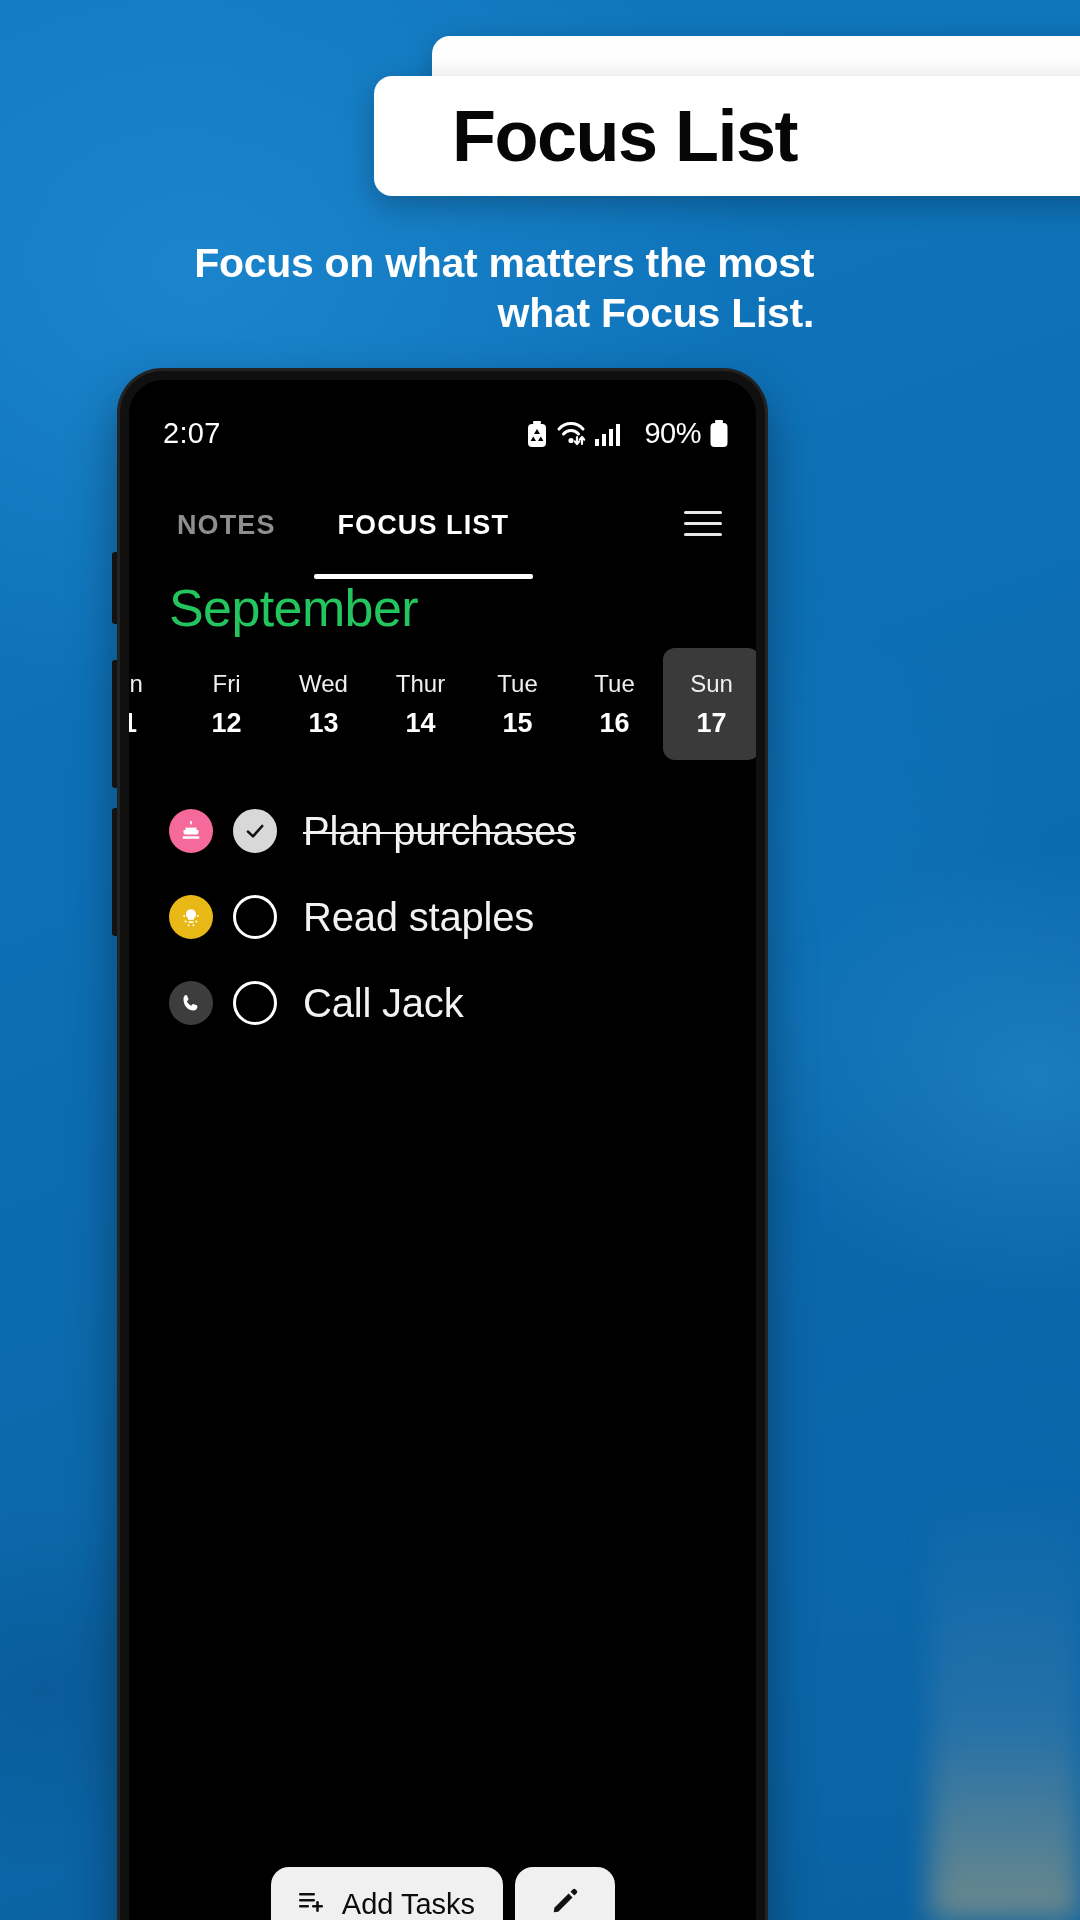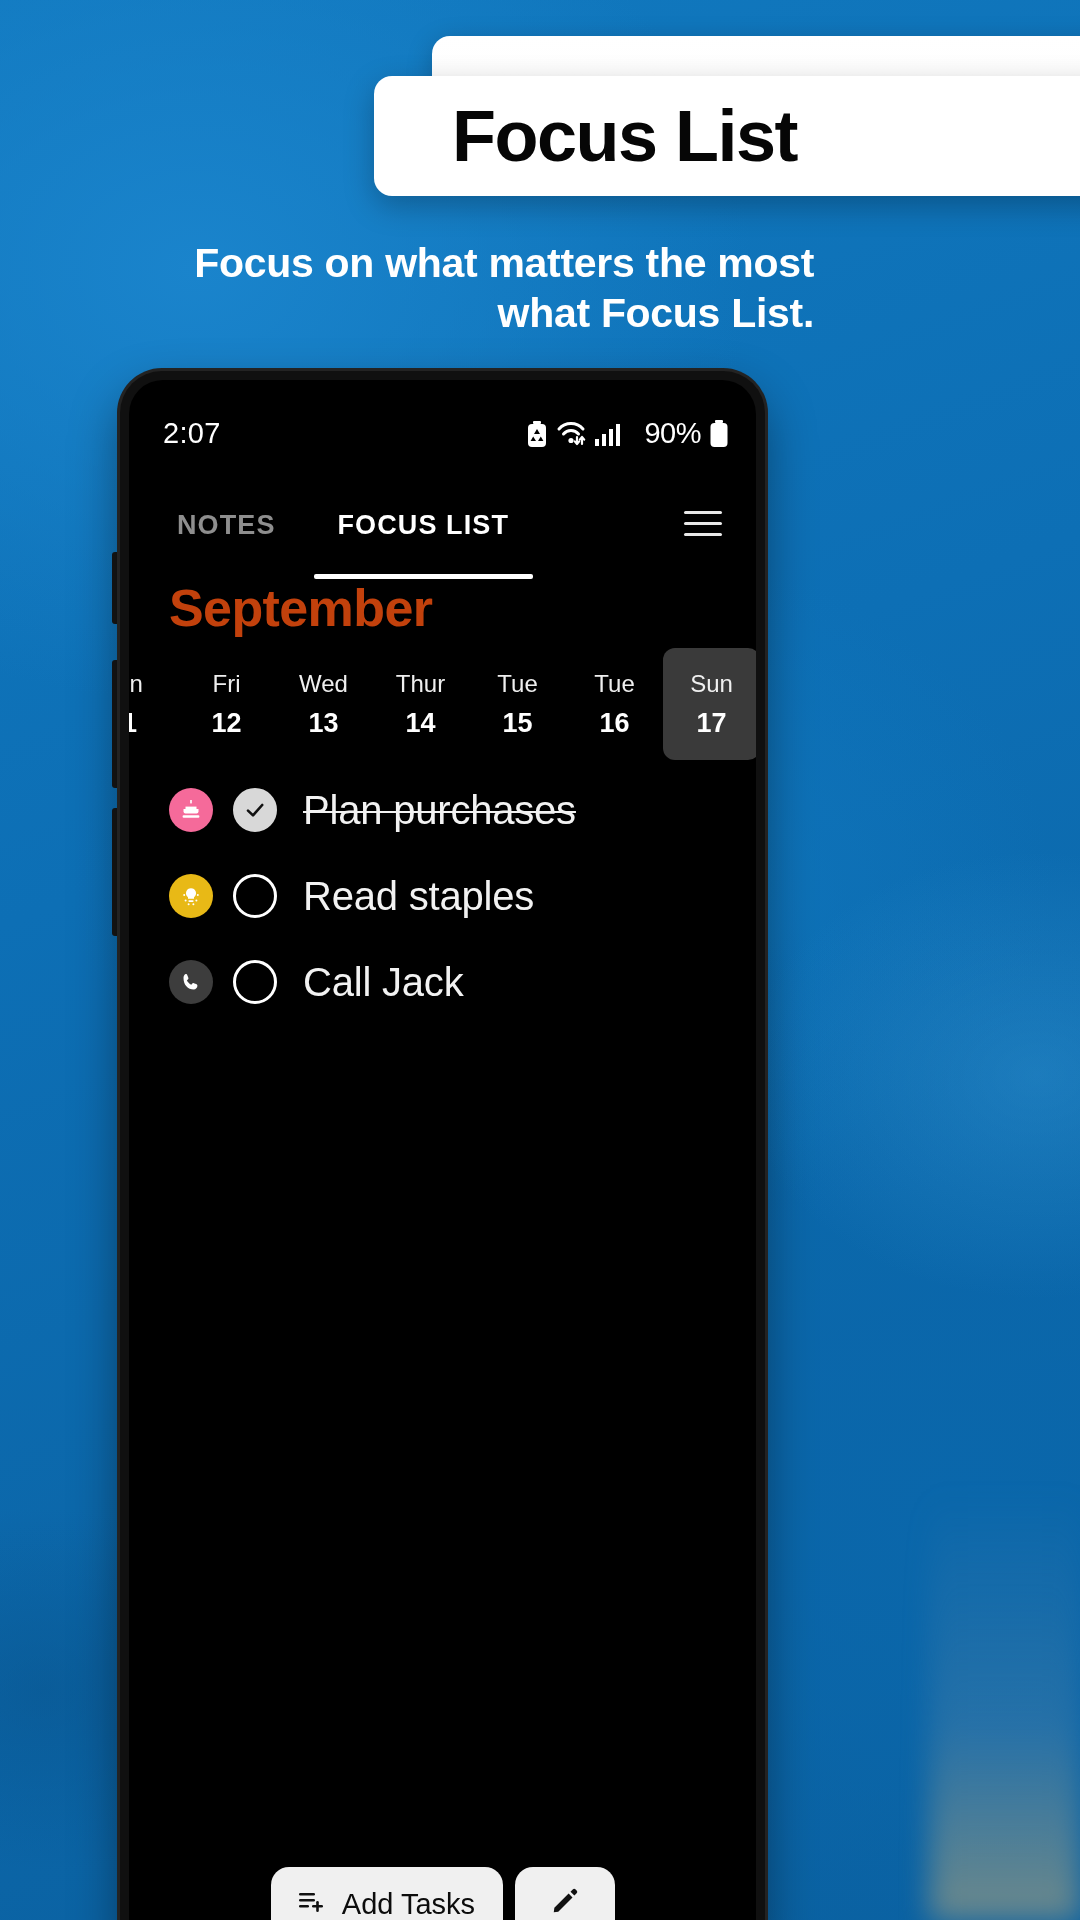--- a/index.html
+++ b/index.html
@@ -115,41 +115,41 @@
     padding-top:4px;
   }
   #menu-btn span{ display:block; height:3px; background:#e8e8e8; border-radius:2px; }
   #menu-btn span:nth-child(1){ width:38px; }
   #menu-btn span:nth-child(2){ width:38px; }
   #menu-btn span:nth-child(3){ width:38px; }
 
   
   #month{
     position:absolute; left:40px; top:198px;
-    color:#c2410c; font-size:52px; font-weight:700; letter-spacing:-.6px;
+    color:#22c55e; font-size:52px; font-weight:400; letter-spacing:-.6px;
   }
 
   
   #calstrip{
     position:absolute; left:-48px; top:268px; width:712px; height:112px;
     display:flex; align-items:stretch;
   }
   .day{
     width:97px; flex:0 0 97px;
     display:flex; flex-direction:column; align-items:center; justify-content:center;
     gap:10px; border-radius:12px; color:#ffffff;
   }
   .day .dow{ font-size:24px; font-weight:400; color:#efefef; }
   .day .dnum{ font-size:27px; font-weight:700; color:#ffffff; }
   .day.selected{ background:#3a3a3a; }
 
   
   #tasks{ position:absolute; left:0; top:408px; width:100%; }
   .task{
-    display:flex; height:86px; padding-left:40px; gap:20px;
+    display:flex; align-items:center; height:86px; padding-left:40px; gap:20px;
   }
   .tag{
     width:44px; height:44px; border-radius:50%;
     display:flex; align-items:center; justify-content:center; flex:0 0 44px;
   }
   .chk{
     width:44px; height:44px; border-radius:50%; flex:0 0 44px;
     display:flex; align-items:center; justify-content:center;
     border:3px solid #ffffff;
   }

